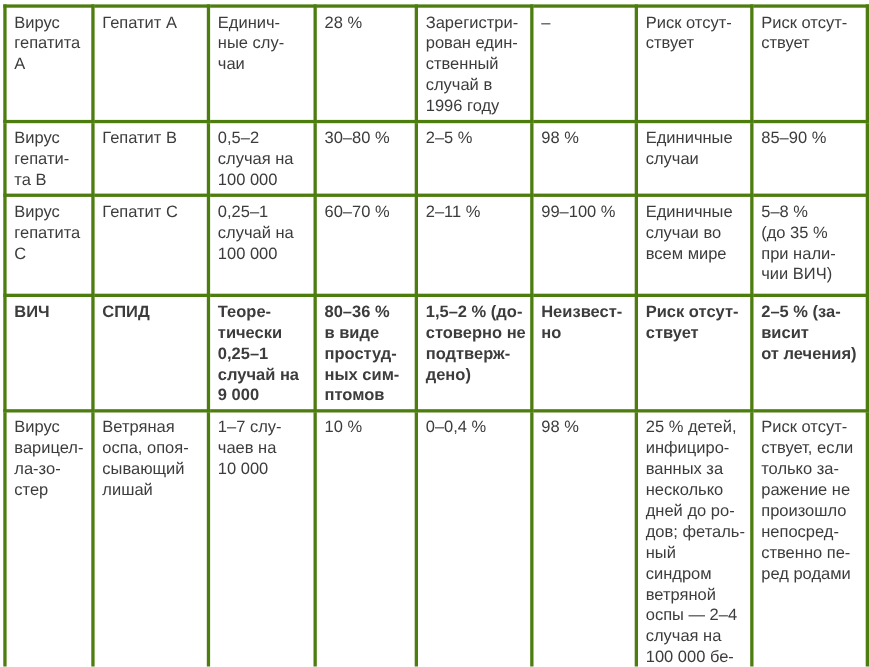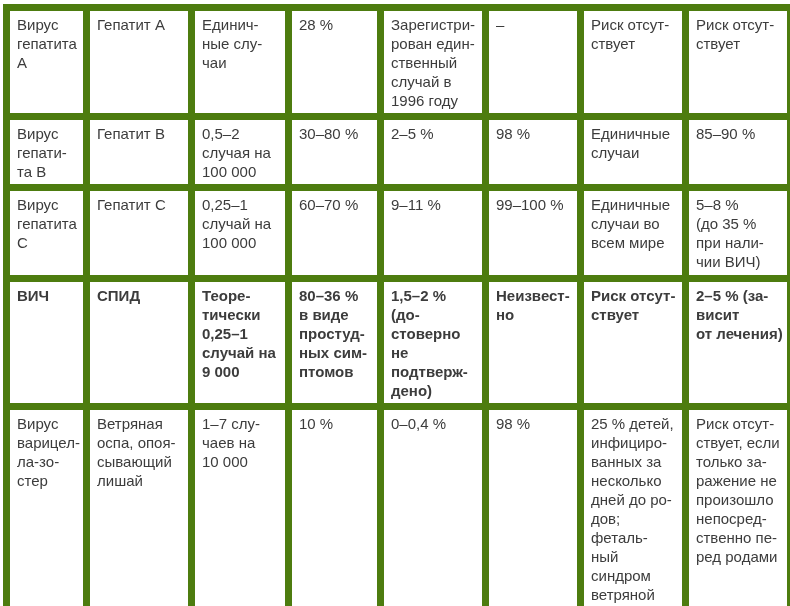--- a/index.html
+++ b/index.html
@@ -14,21 +14,21 @@
     background: #ffffff;
     box-sizing: border-box;
     padding: 4px 3px;
   }
   table.ref-table {
     border-collapse: collapse;
     table-layout: fixed;
     width: 784px;
   }
   table.ref-table td {
-    border: 7px solid #4d7c0f;
+    border: 3px solid #4d7c0f;
     vertical-align: top;
     padding: 4px 4px 3px 7px;
     font-size: 15px;
     line-height: 19px;
     color: #3c3c3c;
     white-space: pre-line;
     overflow: hidden;
     box-sizing: border-box;
   }
   col.c1 { width: 80px; }
@@ -98,21 +98,21 @@
       </tr>
       <tr class="r3">
         <td>Вирус
 гепатита
 С</td>
         <td>Гепатит С</td>
         <td>0,25–1
 случай на
 100 000</td>
         <td>60–70 %</td>
-        <td>9–11 %</td>
+        <td>2–11 %</td>
         <td>99–100 %</td>
         <td>Единичные
 случаи во
 всем мире</td>
         <td>5–8 %
 (до 35 %
 при нали-
 чии ВИЧ)</td>
       </tr>
       <tr class="r4">

